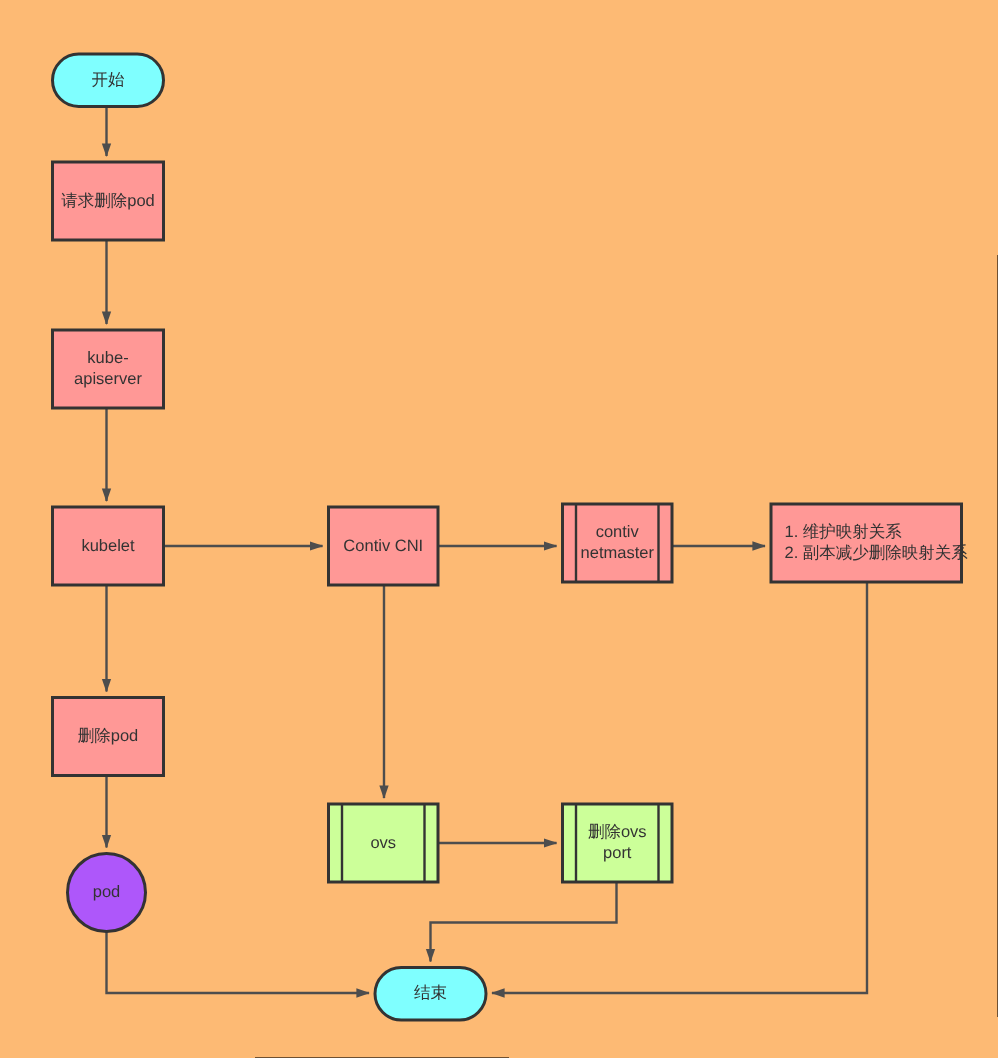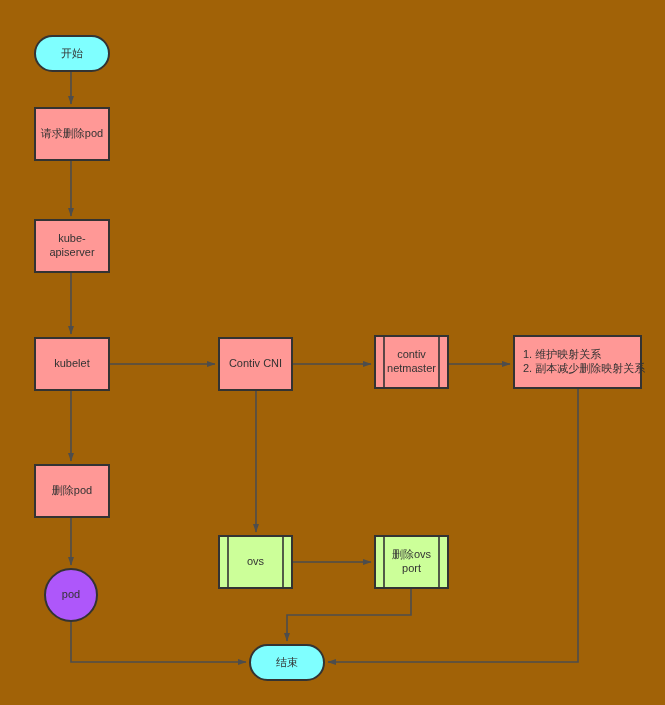--- a/index.html
+++ b/index.html
@@ -10,21 +10,21 @@
   body {
     width: 665px;
     height: 705px;
     overflow: hidden;
     font-family: "Liberation Sans", "DejaVu Sans", sans-serif;
   }
   #flowchart-root {
     position: relative;
     width: 665px;
     height: 705px;
-    background: #a16207;
+    background: #fdba74;
     text-decoration: underline;
   }
   svg#flow-svg {
     position: absolute;
     top: 0;
     left: 0;
     width: 665px;
     height: 705px;
     display: block;
   }

